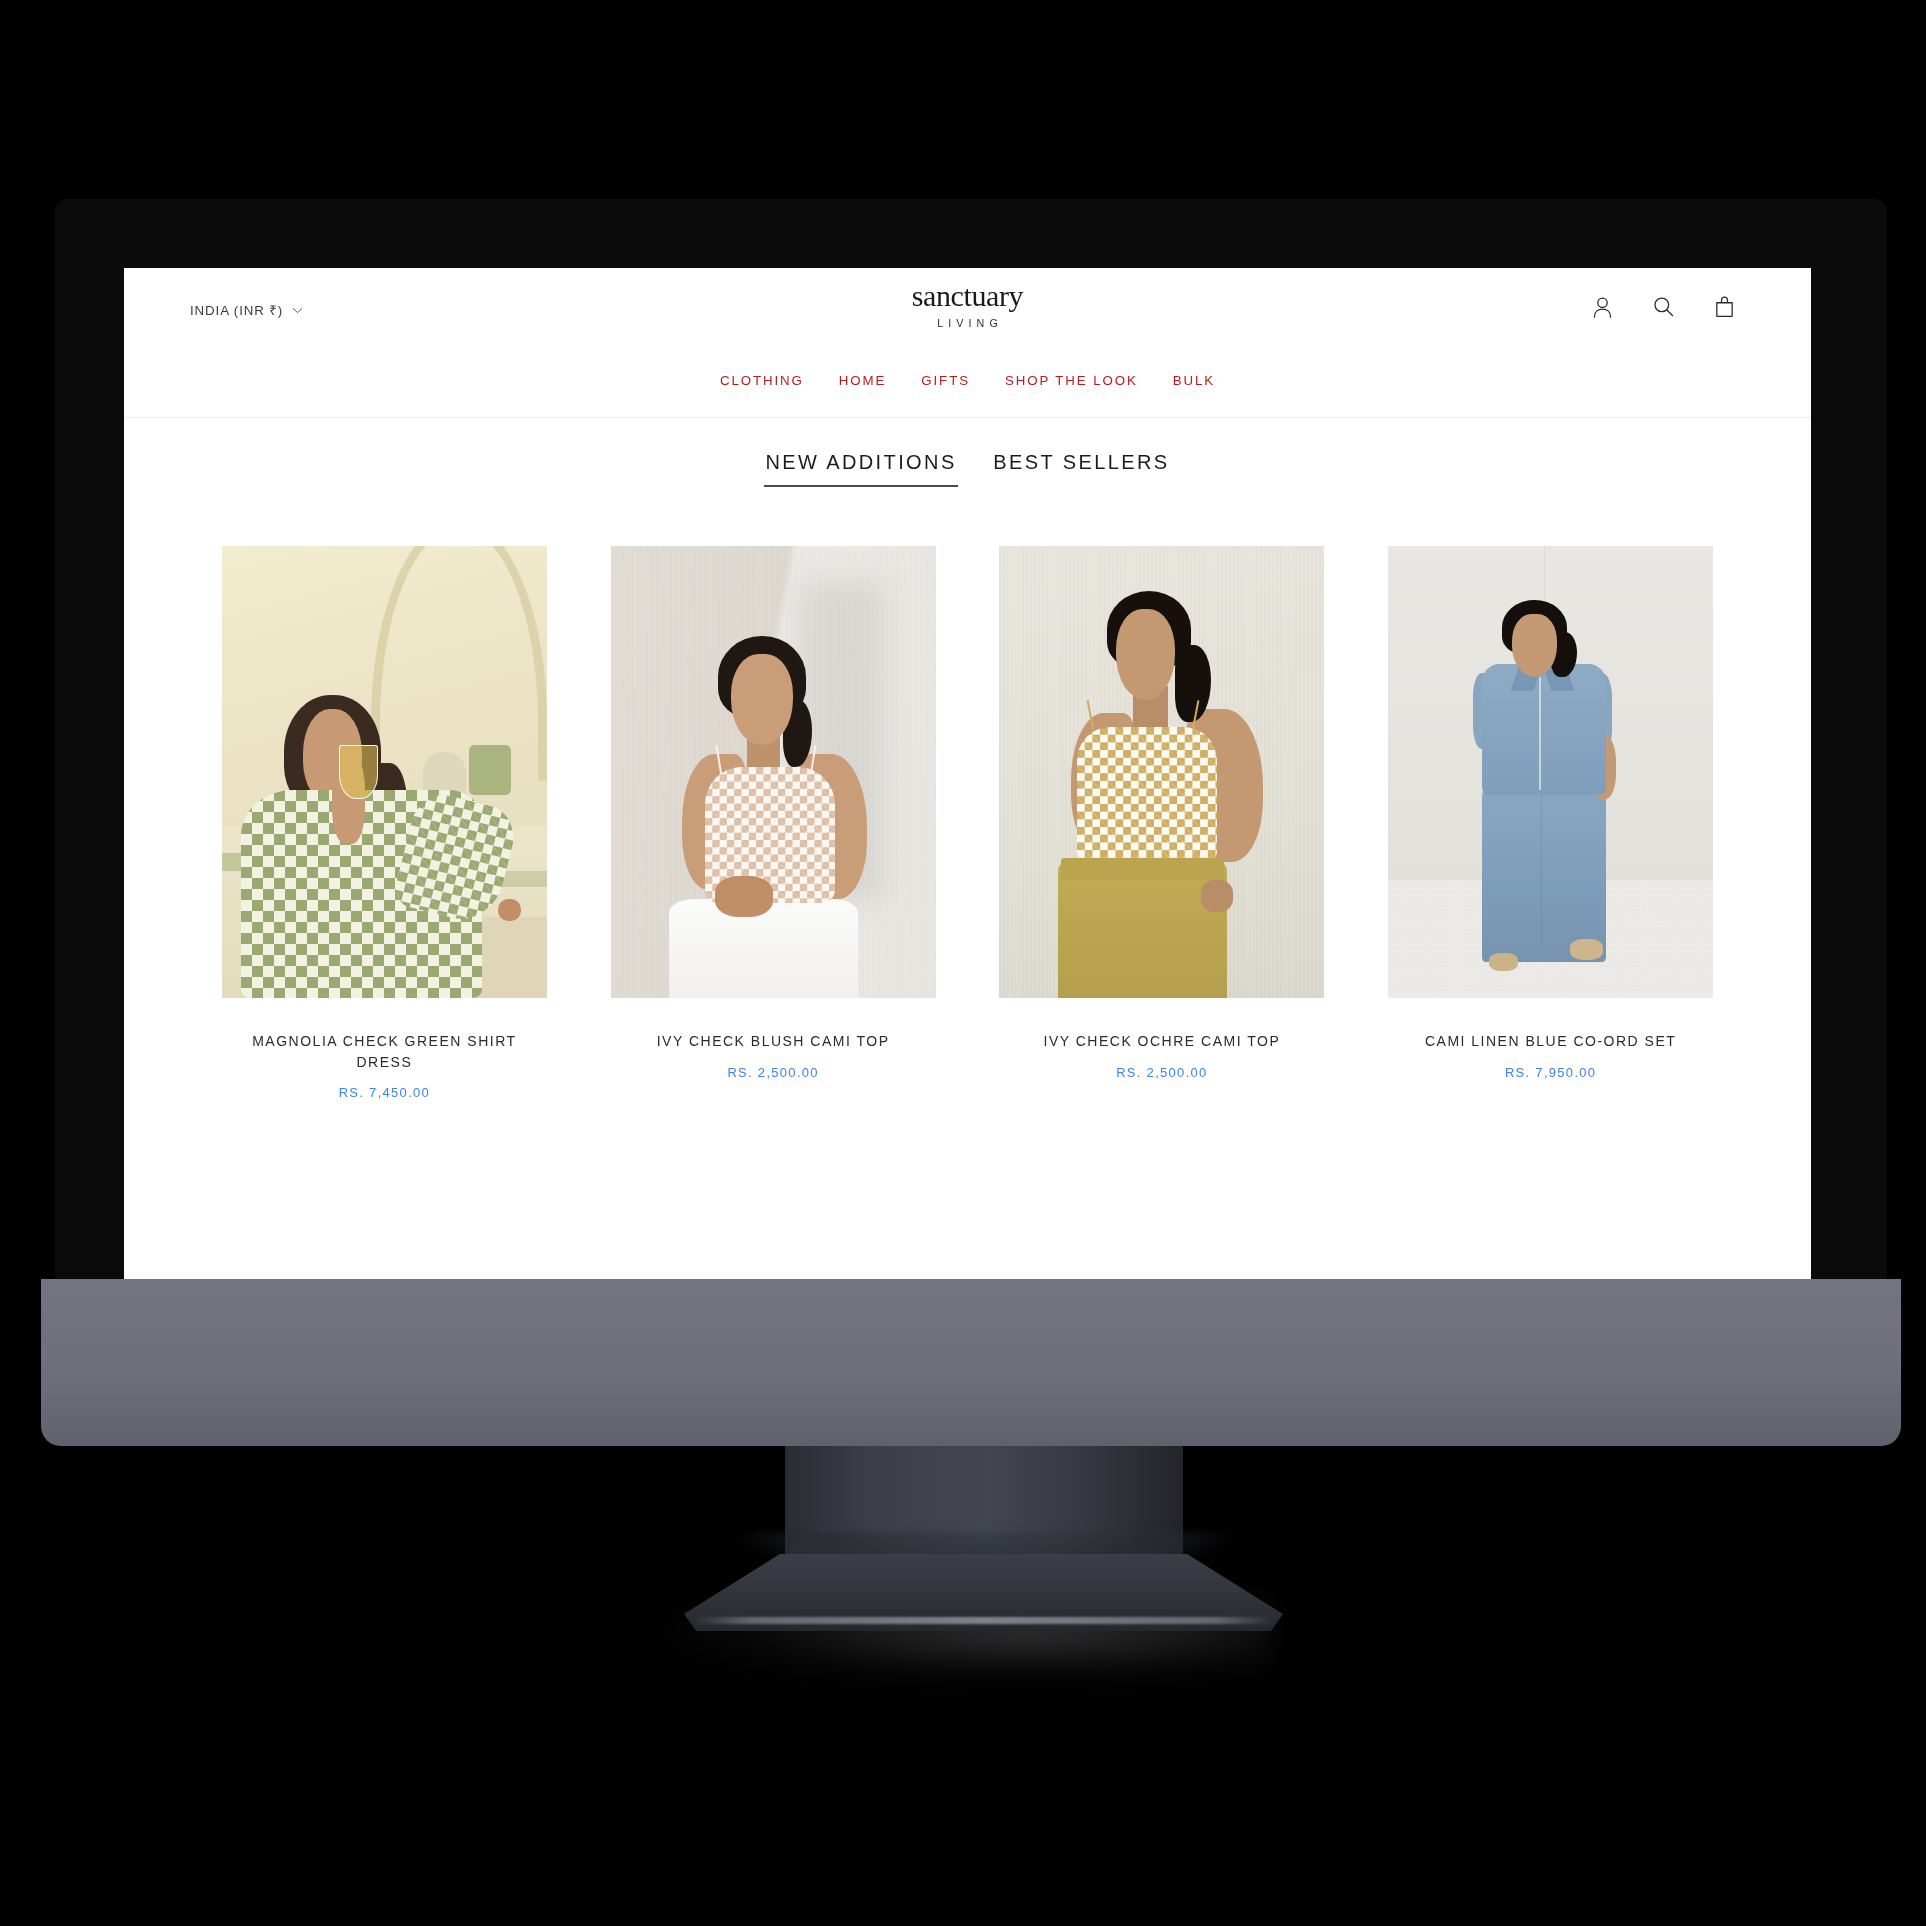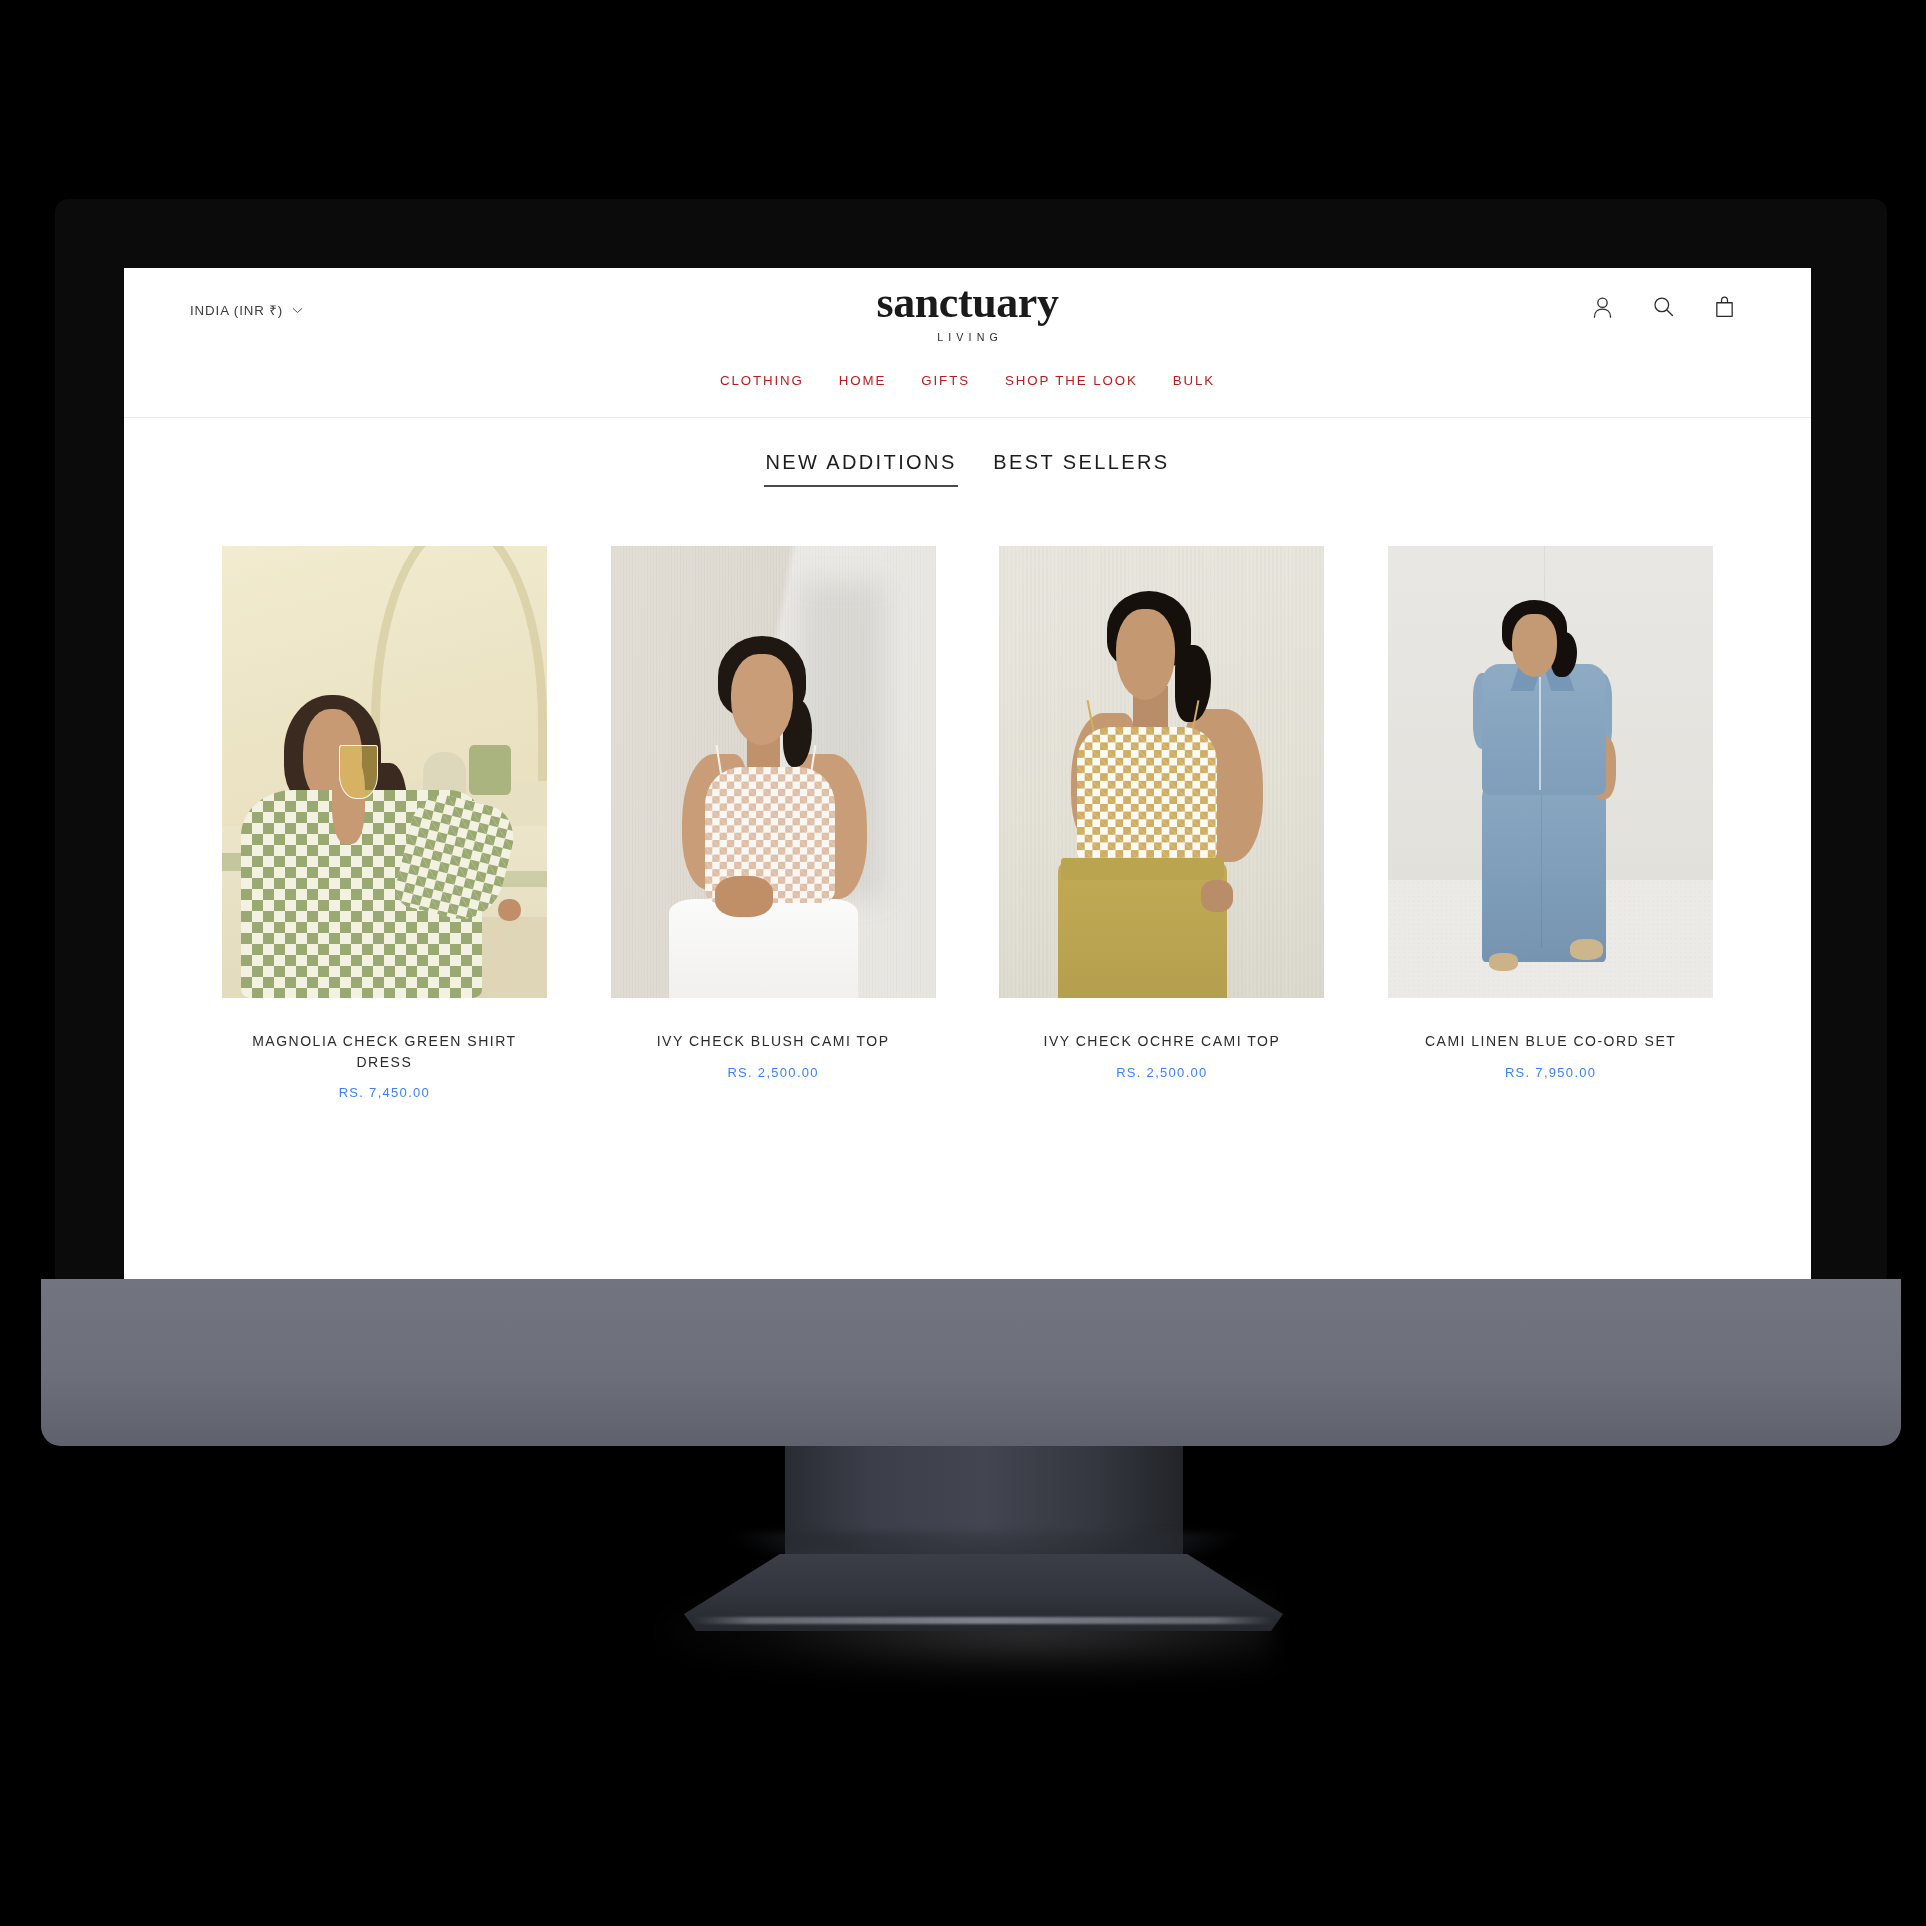--- a/index.html
+++ b/index.html
@@ -143,24 +143,24 @@
     position: absolute;
     left: 50%;
     top: 13px;
     transform: translateX(-50%);
     text-align: center;
     cursor: pointer;
   }
 
   .brand-name {
     font-family: "Liberation Serif", "DejaVu Serif", serif;
-    font-size: 44px;
+    font-size: 30px;
     line-height: 1;
     color: #1a1a1a;
-    font-weight: 700;
+    font-weight: 400;
     letter-spacing: -0.4px;
   }
 
   .brand-tagline {
     font-family: Liberation Sans, sans-serif;
     font-size: 10.7px;
     letter-spacing: 5.1px;
     color: #2c2c2c;
     margin-top: 6px;
     padding-left: 5.1px;

